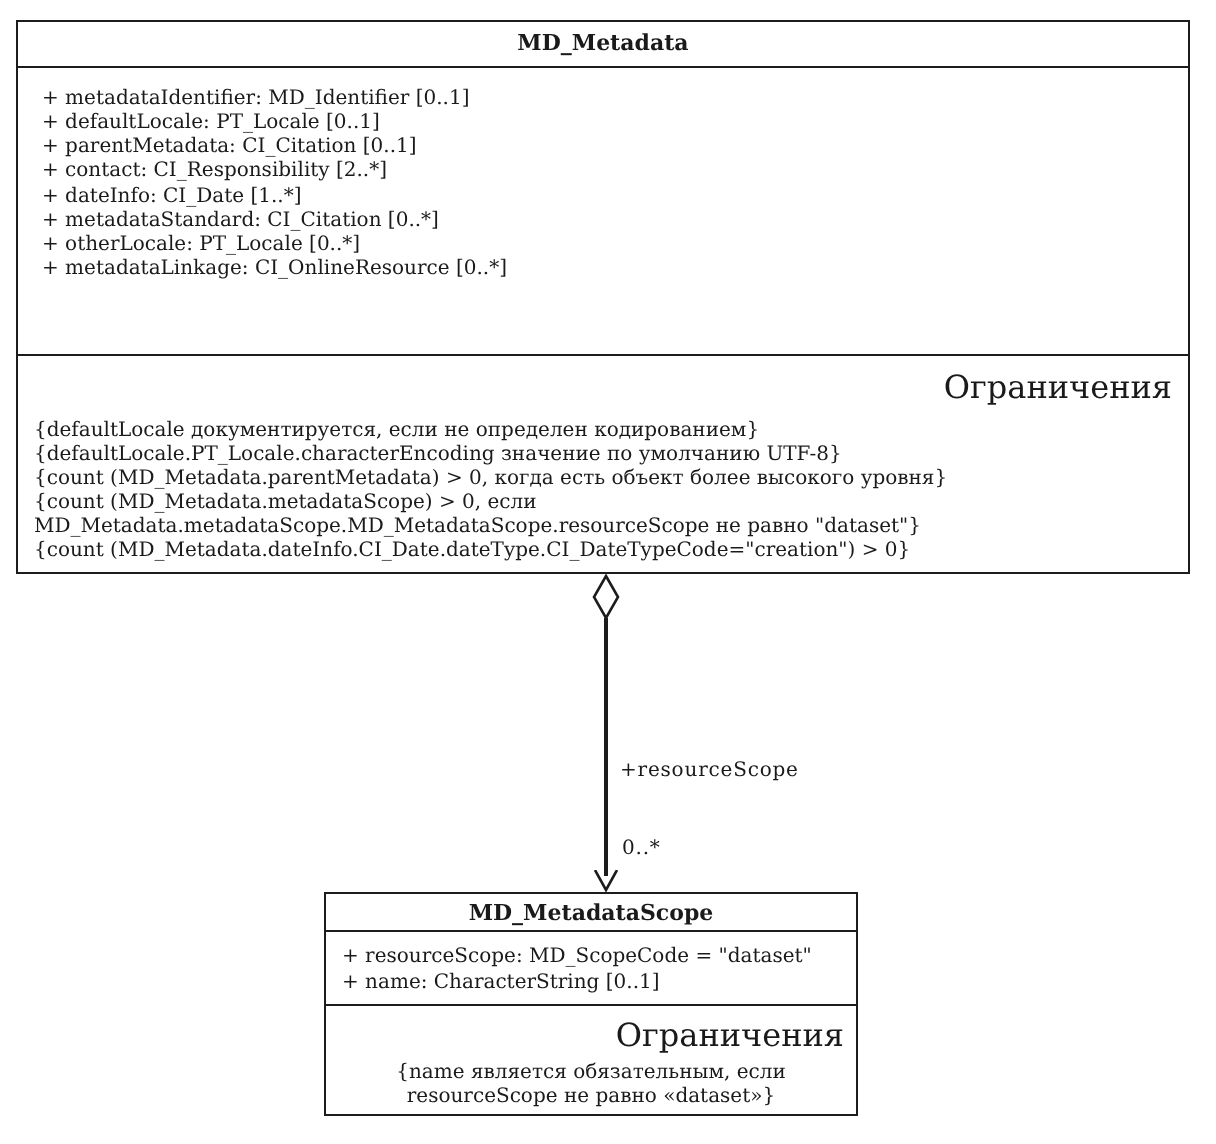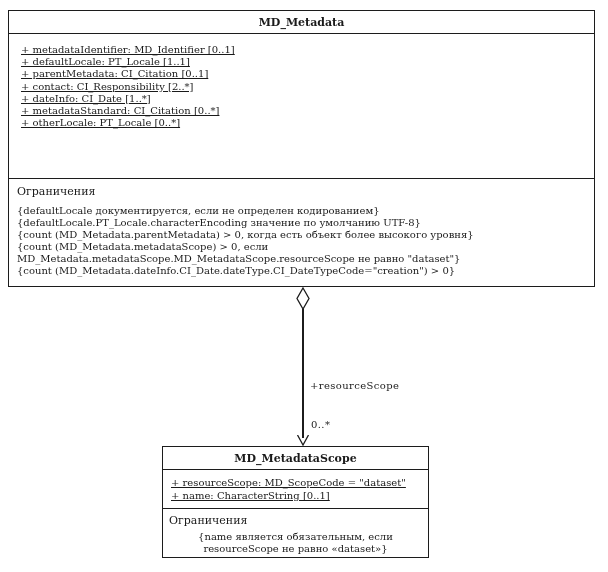--- a/index.html
+++ b/index.html
@@ -17,22 +17,22 @@
     display:flex; align-items:center; justify-content:center;
   }
   .uml-attrs {
     box-sizing:border-box; font-size:10px; line-height:12.2px;
     padding:10px 8px 6px 12px;
   }
   .uml-constraints {
     box-sizing:border-box; border-top:1.5px solid #1c1c1c; flex:1;
     font-size:10px; padding:3px 8px 4px 8px;
   }
-  .constraints-header { text-align:left; font-size:11px; padding:3px 0 7px 0; }
-  .attr-line { white-space:nowrap;text-decoration:underline; }
+  .constraints-header { text-align:right; font-size:16px; padding:3px 0 7px 0; }
+  .attr-line { white-space:nowrap; }
   .constraint-line { line-height:12px; }
   .center-text { text-align:center; }
   .connector-line { position:absolute; background:#1c1c1c; }
   .edge-label { position:absolute; font-size:10px; letter-spacing:0.4px; white-space:nowrap; }
   .icon-abs { position:absolute; }
 
   
   #class-md-metadata { left:8px; top:10px; width:587px; height:277px; }
   #class-md-metadata .uml-title { height:23px; }
   #class-md-metadata .uml-attrs { height:144px; }
@@ -45,26 +45,27 @@
 </style>
 </head>
 <body>
 
 <div class="canvas">
 
   <div class="uml-class" id="class-md-metadata">
     <div class="uml-title">MD_Metadata</div>
     <div class="uml-attrs">
         <div class="attr-line">+  metadataIdentifier:  MD_Identifier [0..1]</div>
-        <div class="attr-line">+  defaultLocale:  PT_Locale [1..1]</div>
+        <div class="attr-line">+  defaultLocale:  PT_Locale [0..1]</div>
         <div class="attr-line">+  parentMetadata:  CI_Citation [0..1]</div>
         <div class="attr-line">+  contact:  CI_Responsibility [2..*]</div>
         <div class="attr-line">+  dateInfo:  CI_Date [1..*]</div>
         <div class="attr-line">+  metadataStandard:  CI_Citation [0..*]</div>
         <div class="attr-line">+  otherLocale:  PT_Locale [0..*]</div>
+        <div class="attr-line">+  metadataLinkage:  CI_OnlineResource [0..*]</div>
       </div>
     <div class="uml-constraints">
       <div class="constraints-header">Ограничения</div>
       <div>
           <div class="constraint-line">{defaultLocale документируется, если не определен кодированием}</div>
           <div class="constraint-line">{defaultLocale.PT_Locale.characterEncoding значение по умолчанию UTF-8}</div>
           <div class="constraint-line">{count (MD_Metadata.parentMetadata) &gt; 0, когда есть объект более высокого уровня}</div>
           <div class="constraint-line">{count (MD_Metadata.metadataScope) &gt; 0, если MD_Metadata.metadataScope.MD_MetadataScope.resourceScope не равно "dataset"}</div>
           <div class="constraint-line">{count (MD_Metadata.dateInfo.CI_Date.dateType.CI_DateTypeCode="creation") &gt; 0}</div>
         </div>

